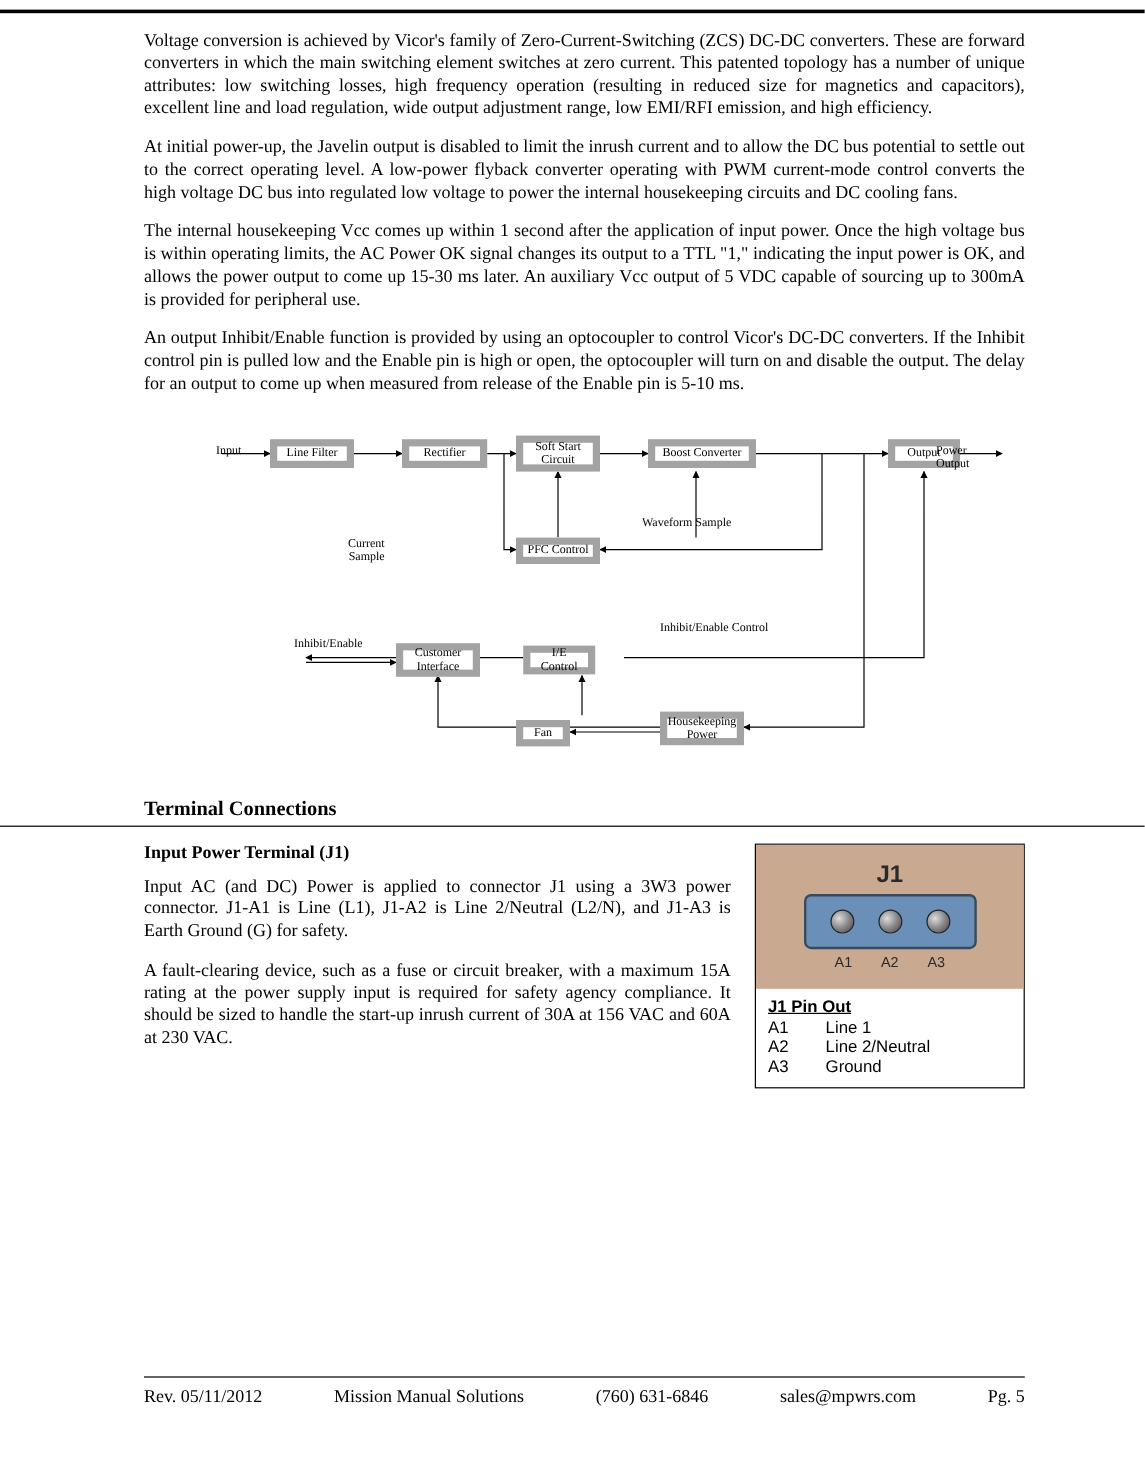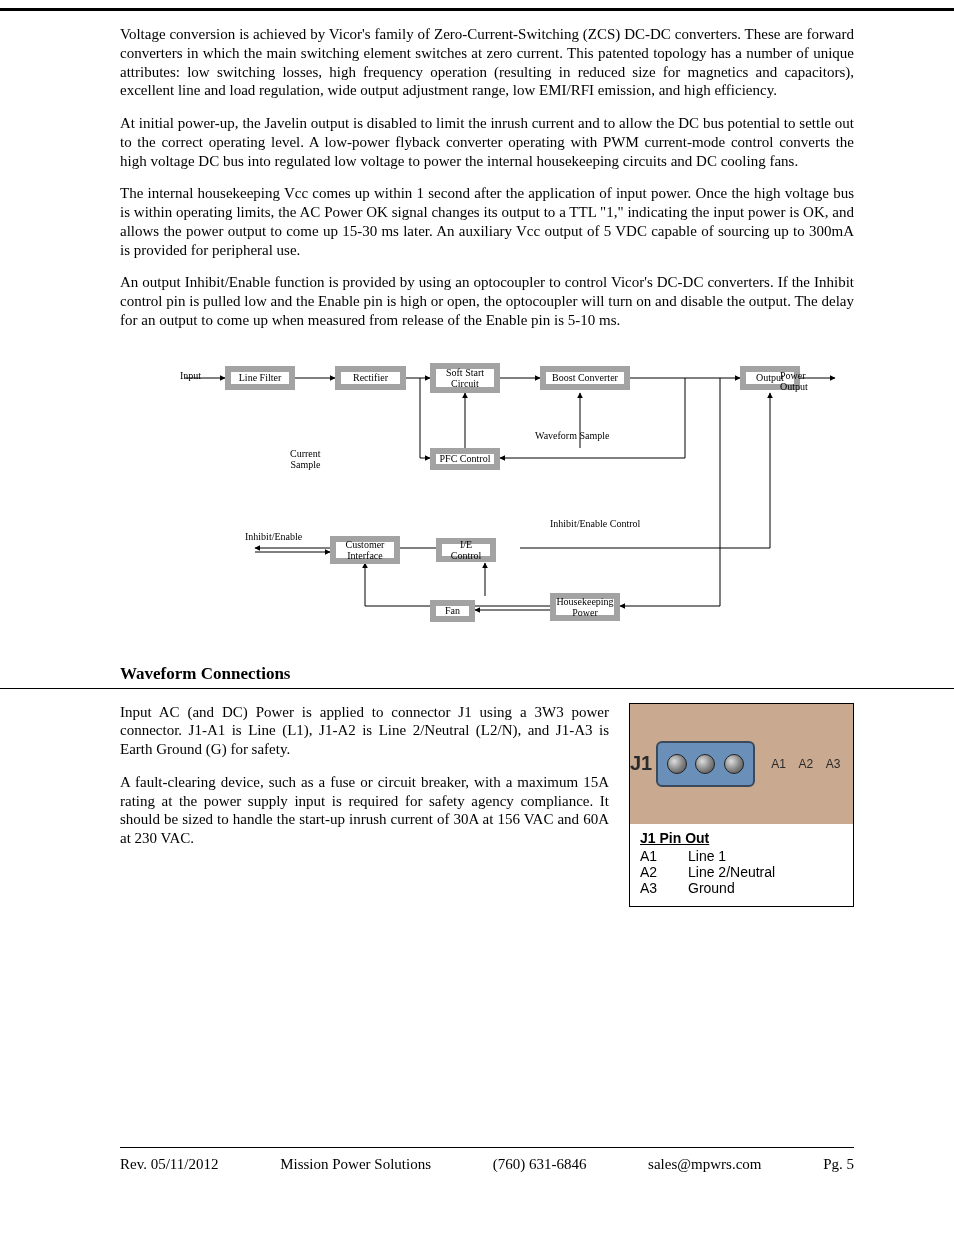--- a/index.html
+++ b/index.html
@@ -95,23 +95,23 @@
   .pinout-box {
     border: 1px solid #000;
     font-family: Arial, Helvetica, sans-serif;
     font-size: 14px;
   }
   .conn-drawing {
     height: 120px;
     position: relative;
     background: #c9a990;
     display: flex;
-    flex-direction: row;
+    flex-direction: column;
     align-items: center;
-    justify-content: space-between;
+    justify-content: center;
     gap: 4px;
   }
   .conn-label-top {
     font-weight: bold;
     font-size: 20px;
     color: #2a2a2a;
   }
   .conn-body {
     width: 140px;
     height: 42px;
@@ -241,27 +241,28 @@
 Interface</div>
       <div class="dbox" style="left:316px;top:190px;width:60px;height:24px">I/E Control</div>
       <div class="dlabel" style="left:430px;top:170px">Inhibit/Enable Control</div>
 
       <div class="dbox" style="left:310px;top:252px;width:45px;height:22px">Fan</div>
       <div class="dbox" style="left:430px;top:245px;width:70px;height:28px;white-space:pre">Housekeeping
 Power</div>
     </div>
 
 
-    <div class="section-heading">Waveform Connections</div>
+    <div class="section-heading">Terminal Connections</div>
   </div>
   <hr class="section-rule">
 
   <div class="content">
     <div class="two-col">
       <div class="left-col">
+        <div class="sub-heading">Input Power Terminal (J1)</div>
         <p>Input AC (and DC) Power is applied to connector J1 using a 3W3 power connector. J1-A1 is Line (L1), J1-A2 is Line 2/Neutral (L2/N), and J1-A3 is Earth Ground (G) for safety.</p>
         <p>A fault-clearing device, such as a fuse or circuit breaker, with a maximum 15A rating at the power supply input is required for safety agency compliance.  It should be sized to handle the start-up inrush current of 30A at 156 VAC and 60A at 230 VAC.</p>
       </div>
       <div class="right-col">
         <div class="pinout-box">
           <div class="conn-drawing">
             <div class="conn-label-top">J1</div>
             <div class="conn-body">
               <div class="conn-pin"></div>
               <div class="conn-pin"></div>
@@ -288,19 +289,19 @@
               <span>Ground</span>
             </div>
           </div>
         </div>
       </div>
     </div>
   </div>
 
   <div class="footer">
     <span>Rev. 05/11/2012</span>
-    <span>Mission Power Solutions</span>
+    <span>Mission Manual Solutions</span>
     <span>(760) 631-6846</span>
     <span>sales@mpwrs.com</span>
     <span>Pg. 5</span>
   </div>
 
 </div>
 
 </body></html>

